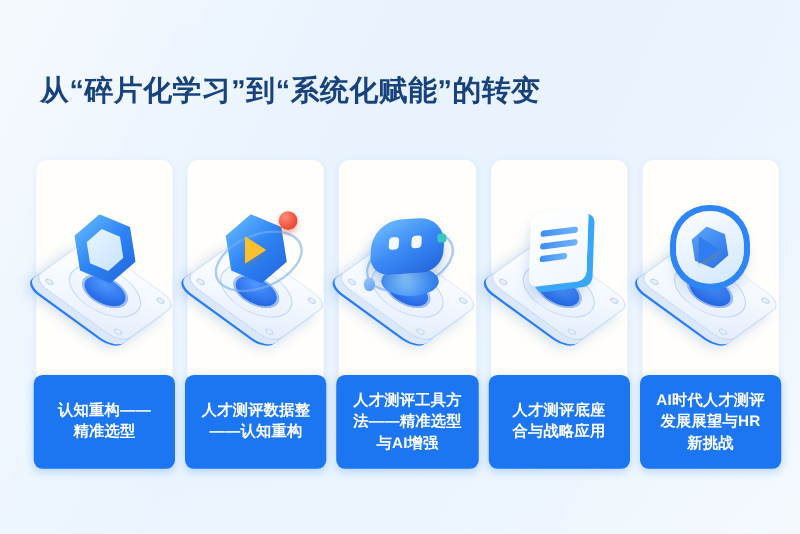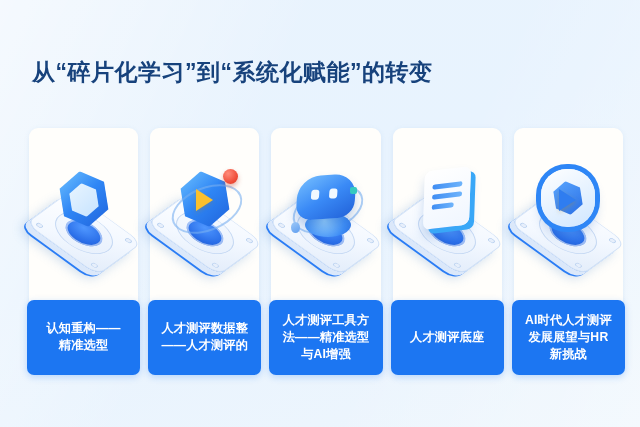--- a/index.html
+++ b/index.html
@@ -394,21 +394,21 @@
             <div class="orbit back"></div>
             <div class="hexblob"></div>
             <div class="play-tri"></div>
             <div class="dot-red"></div>
           </div>
         </div>
       </div>
       <div class="card-label">
         <div>
           <span>人才测评数据整</span>
-          <span>——人才测评的</span>
+          <span>——认知重构</span>
         </div>
       </div>
     </div>
 
     <div class="card">
       <div class="card-panel"></div>
       <div class="card-art">
         <div class="icon3d">
           <div class="pedestal">
             <div class="ped-slab"></div>
@@ -455,20 +455,21 @@
               <div class="doc-line l1"></div>
               <div class="doc-line l2"></div>
               <div class="doc-line l3"></div>
             </div>
           </div>
         </div>
       </div>
       <div class="card-label">
         <div>
           <span>人才测评底座</span>
+          <span>合与战略应用</span>
         </div>
       </div>
     </div>
 
     <div class="card">
       <div class="card-panel"></div>
       <div class="card-art">
         <div class="icon3d">
           <div class="pedestal">
             <div class="ped-slab"></div>

